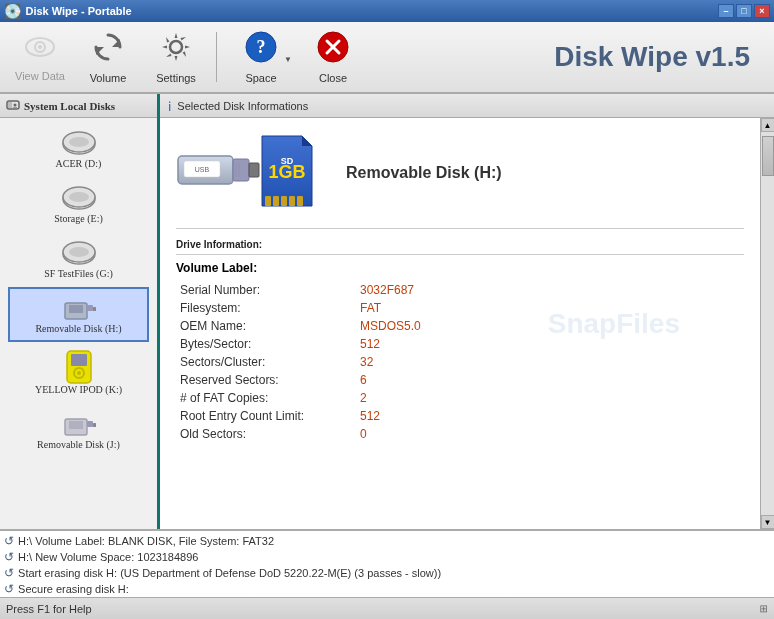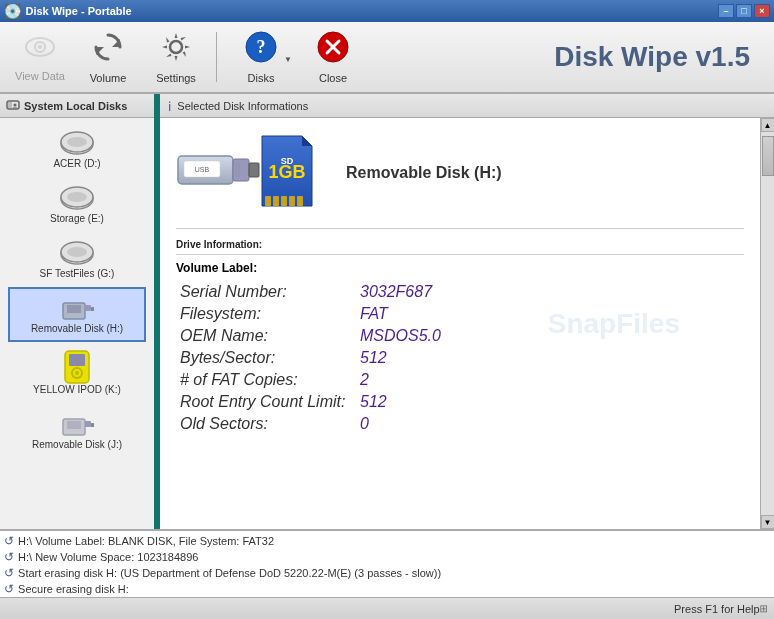--- a/index.html
+++ b/index.html
@@ -67,23 +67,24 @@
     #main {
       display: flex;
       height: calc(619px - 22px - 72px - 22px - 68px);
       background: #d4d0c8;
     }
 
     
     #sidebar {
       width: 160px;
       background: #f0f0f0;
-      border-right: 6px solid #0f766e;
+      border-right: 3px solid #0f766e;
       display: flex;
       flex-direction: column;
+      font-family: Liberation Serif, serif;
     }
     #sidebar-header {
       background: linear-gradient(to bottom, #e8e8e8, #d8d8d8);
       border-bottom: 1px solid #aaa;
       padding: 4px 6px;
       font-size: 11px;
       font-weight: bold;
       color: #333;
       display: flex;
       align-items: center;
@@ -136,23 +137,23 @@
     .disk-visual {
       display: flex;
       align-items: center;
       gap: 16px;
       margin-bottom: 16px;
     }
     .disk-title { font-size: 16px; font-weight: bold; color: #333; }
 
     .section-title { font-weight: bold; font-size: 10px; color: #222; margin-bottom: 6px; border-bottom: 1px solid #ccc; padding-bottom: 4px; }
     .info-table { width: 100%; border-collapse: collapse; }
-    .info-table tr td { padding: 2px 4px; font-size: 16px; vertical-align: top; font-style: italic; }
+    .info-table tr td { padding: 2px 4px; font-size: 12px; vertical-align: top; }
     .info-table tr td:first-child { color: #333; width: 180px; }
-    .info-table tr td:last-child { color: #4c1d95; font-weight: normal; }
+    .info-table tr td:last-child { color: #c2410c; font-weight: normal; }
 
     .watermark {
       position: absolute;
       right: 80px;
       top: 50%;
       transform: translateY(-50%);
       font-size: 28px;
       color: rgba(100,150,200,0.15);
       font-weight: bold;
       pointer-events: none;
@@ -202,21 +203,20 @@
     
     #statusbar {
       height: 22px;
       background: linear-gradient(to bottom, #e0e0e0, #d0d0d0);
       border-top: 1px solid #aaa;
       display: flex;
       align-items: center;
       padding: 0 6px;
       font-size: 11px;
       color: #333;
-      text-align: right;
     }
     #statusbar .status-text { flex: 1; }
     #statusbar .status-icon { font-size: 10px; color: #666; }
 
     
     .usb-drive {
       width: 75px; height: 65px;
       position: relative;
     }
   </style>
@@ -278,21 +278,21 @@
 
   <div class="toolbar-separator"></div>
 
   <div class="tool-btn" style="width:72px; position:relative;">
     <span class="icon help-icon">
       <svg width="32" height="32" viewBox="0 0 32 32">
         <circle cx="16" cy="16" r="15" fill="#1a5fc0" stroke="#1040a0" stroke-width="1"></circle>
         <text x="16" y="22" text-anchor="middle" fill="white" font-size="18" font-weight="bold" font-family="serif">?</text>
       </svg>
     </span>
-    <span class="label">Disks</span>
+    <span class="label">Space</span>
     <span style="position:absolute; right:4px; top:28px; font-size:8px; color:#555;">▼</span>
   </div>
 
   <div class="tool-btn">
     <span class="icon close-icon">
       <svg width="32" height="32" viewBox="0 0 32 32">
         <circle cx="16" cy="16" r="15" fill="#cc0000" stroke="#990000" stroke-width="1"></circle>
         <line x1="10" y1="10" x2="22" y2="22" stroke="white" stroke-width="3" stroke-linecap="round"></line>
         <line x1="22" y1="10" x2="10" y2="22" stroke="white" stroke-width="3" stroke-linecap="round"></line>
       </svg>
@@ -459,20 +459,28 @@
           </tr>
           <tr>
             <td>OEM Name:</td>
             <td>MSDOS5.0</td>
           </tr>
           <tr>
             <td>Bytes/Sector:</td>
             <td>512</td>
           </tr>
           <tr>
+            <td>Sectors/Cluster:</td>
+            <td>32</td>
+          </tr>
+          <tr>
+            <td>Reserved Sectors:</td>
+            <td>6</td>
+          </tr>
+          <tr>
             <td># of FAT Copies:</td>
             <td>2</td>
           </tr>
           <tr>
             <td>Root Entry Count Limit:</td>
             <td>512</td>
           </tr>
           <tr>
             <td>Old Sectors:</td>
             <td>0</td>

